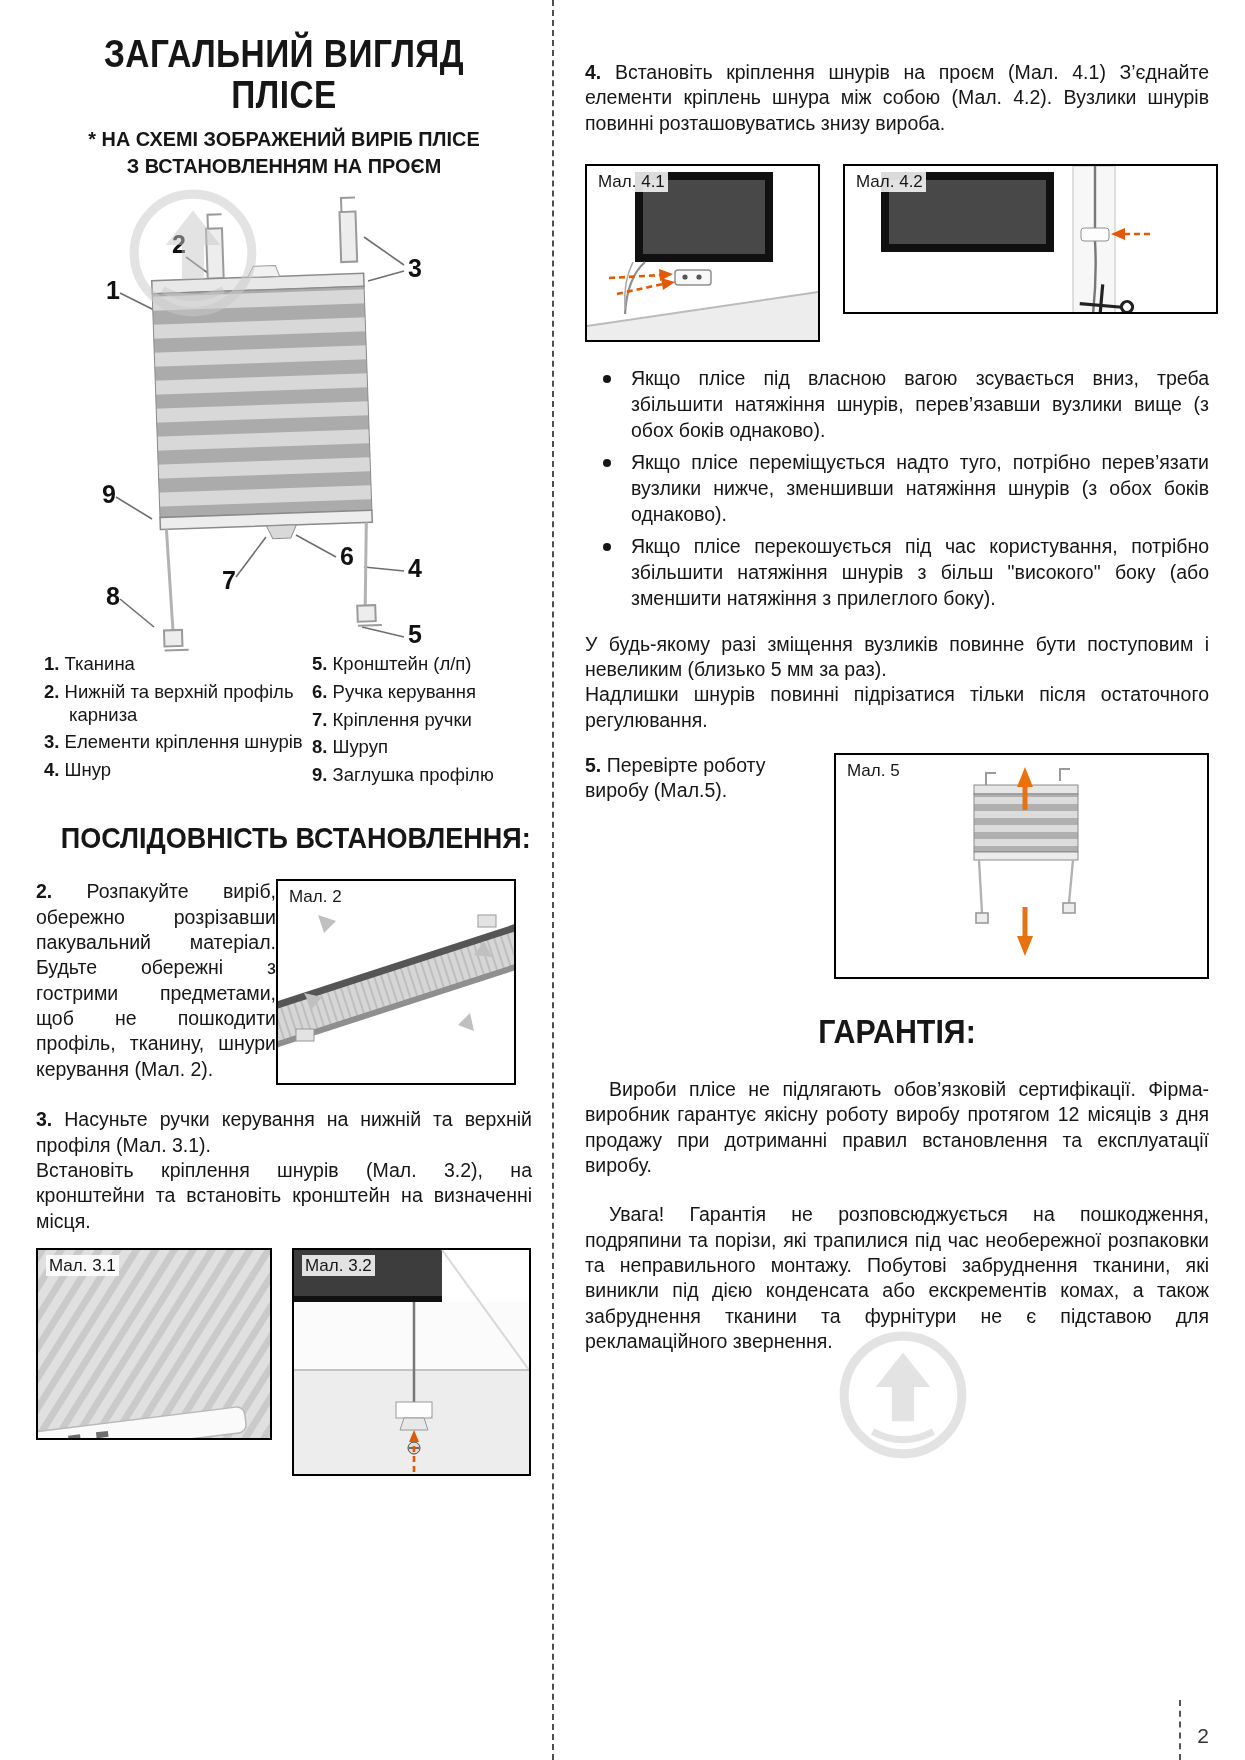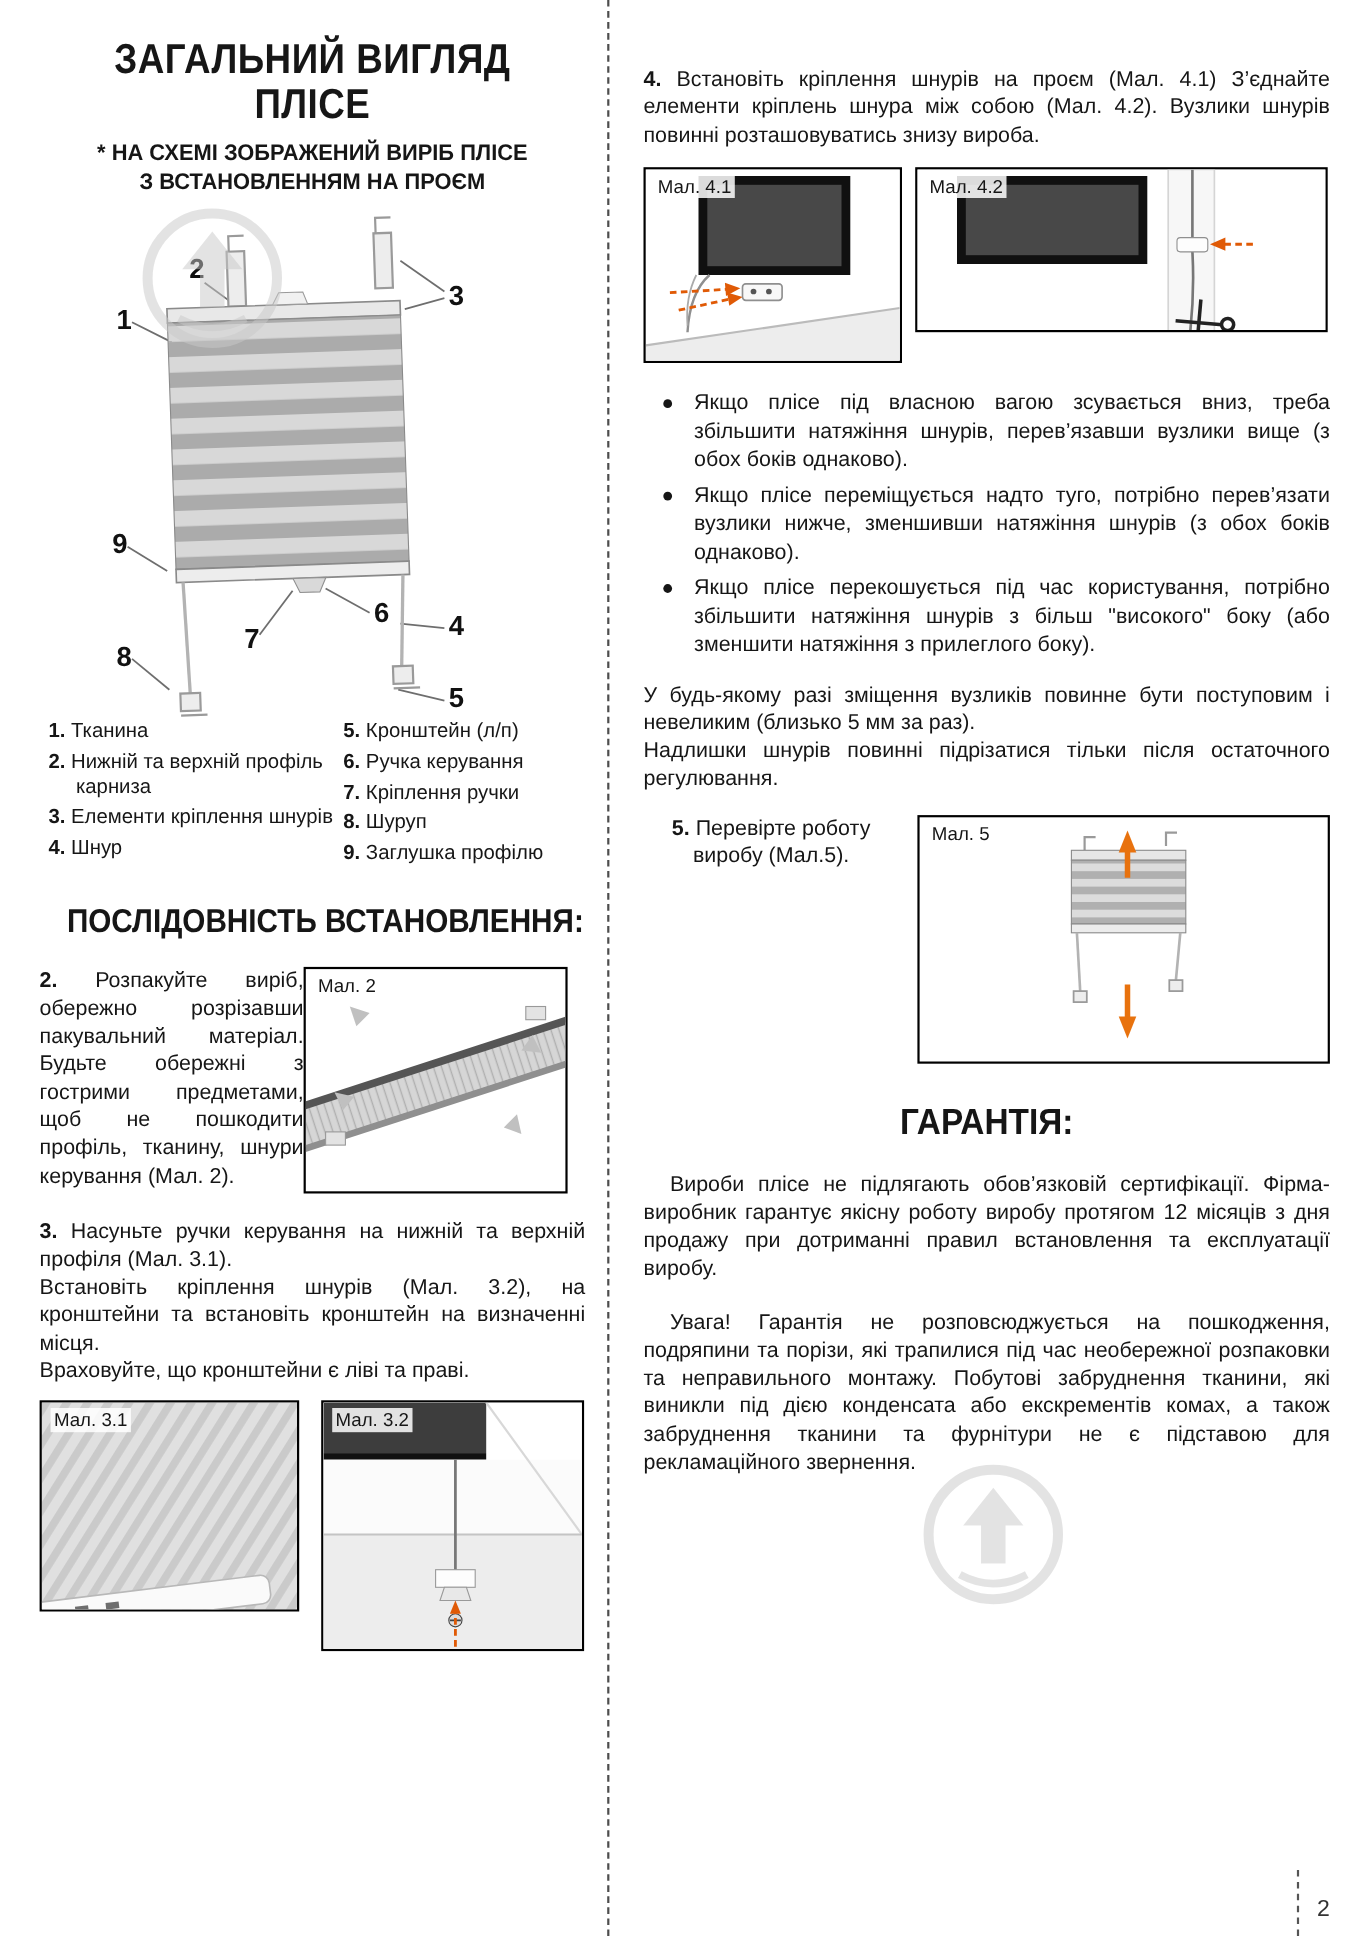--- a/index.html
+++ b/index.html
@@ -22,29 +22,29 @@
   .step2-row{display:flex;margin-top:24px;}
   .step2-text{width:240px;flex:none}
   .figbox{position:relative;border:2px solid #000;background:#fff;flex:none;overflow:hidden}
   .figbox svg{position:absolute;inset:0}
   .figlabel{position:absolute;top:5px;left:8px;font-size:17px;z-index:3;background:rgba(255,255,255,.85);padding:0 3px;line-height:1.25}
   .figbox2{width:240px;height:206px}
   .step3{margin-top:22px}
   .figrow-left{display:flex;gap:20px;margin-top:14px}
   .figbox31{width:236px;height:192px}
   .figbox32{width:239px;height:228px}
-  .figrow-right{display:flex;gap:12px;margin-top:16px}
+  .figrow-right{display:flex;gap:23px;margin-top:28px}
   .figbox41{width:235px;height:178px}
   .figbox42{width:375px;height:150px}
   .bullets{list-style:none;margin-top:24px}
   .bullets li{position:relative;margin-left:46px;margin-bottom:7px;font-size:19.5px;line-height:1.32;text-align:justify}
   .bullets li::before{content:"";position:absolute;left:-28px;top:9px;width:8px;height:8px;border-radius:50%;background:#161616}
   .note{margin-top:20px}
   .step5-row{display:flex;margin-top:20px}
-  .step5-text{width:232px;flex:none;text-align:center}
+  .step5-text{width:232px;flex:none;text-align:left}
   .figbox5{width:375px;height:226px;margin-left:auto}
   .warranty-title{margin-top:34px;font-size:33px;font-weight:700;text-align:center;transform:scaleX(.92)}
   .indent{text-indent:24px}
   .wp1{margin-top:26px}
   .wp2{margin-top:24px}
   .watermark{position:absolute;width:142px;height:142px;opacity:.5;z-index:4;pointer-events:none}
   .wm-top{left:122px;top:182px}
   .wm-bottom{left:832px;top:1324px}
   .pagenum-rule{position:absolute;right:64px;bottom:0;height:60px;border-left:2px dashed #555}
   .pagenum{position:absolute;right:36px;bottom:12px;font-size:21px;color:#333}
@@ -173,21 +173,20 @@
           </g>
         </svg>
       </div>
     </div>
 
     <div class="step3">
       <p class="body-text">
         <b>3.</b> <span>Насуньте ручки керування на нижній та верхній профіля (Мал. 3.1).</span>
       </p>
       <p class="body-text">Встановіть кріплення шнурів (Мал. 3.2), на кронштейни та встановіть кронштейн на визначенні місця.</p>
-      <p class="body-text">Враховуйте, що кронштейни є ліві та праві.</p>
     </div>
 
     <div class="figrow-left">
       <div class="figbox figbox31">
         <span class="figlabel">Мал. 3.1</span>
         <svg width="232" height="224" viewBox="0 0 232 224">
           <defs>
             <pattern id="fab31" width="16" height="16" patternUnits="userSpaceOnUse" patternTransform="rotate(32)">
               <rect width="16" height="16" fill="#e0e0e0"></rect>
               <rect width="7" height="16" fill="#cacaca"></rect>

